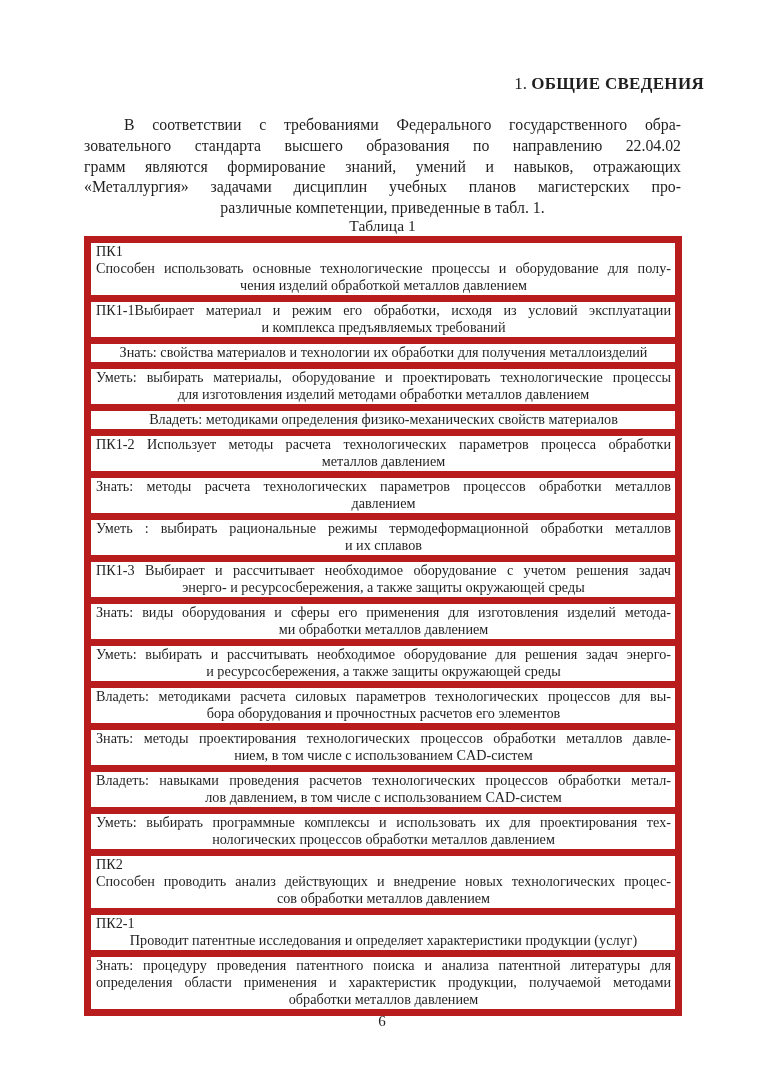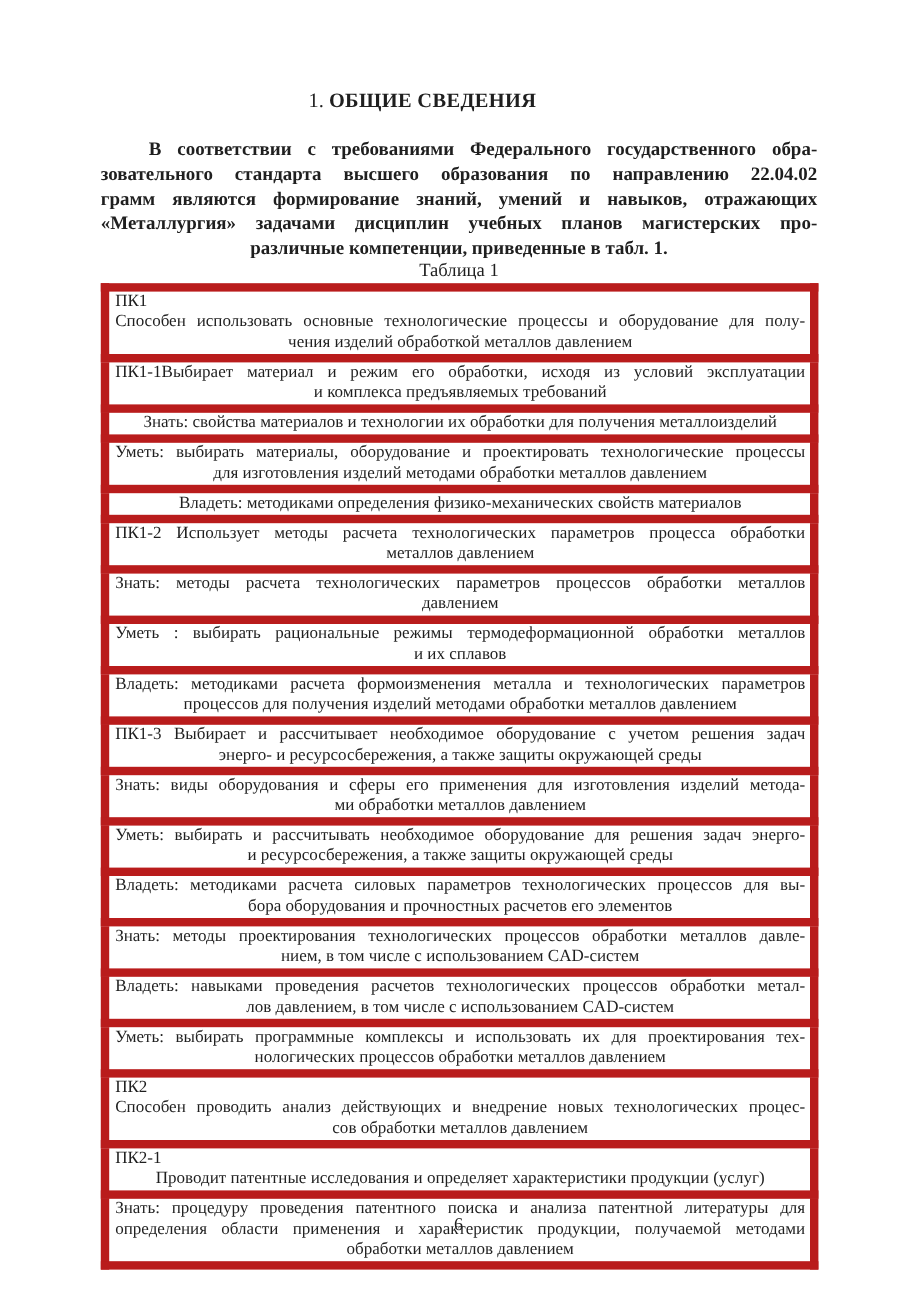--- a/index.html
+++ b/index.html
@@ -18,37 +18,36 @@
   .page {
     position: absolute;
     inset: 0;
     background: #ffffff;
   }
   .heading {
     position: absolute;
     top: 73px;
     left: 0;
     width: 704px;
-    text-align: center;
+    text-align: right;
     font-size: 17px;
     line-height: 21px;
     white-space: nowrap;
   }
   .heading .bold {
     font-weight: bold;
     letter-spacing: 0.3px;
   }
   .paragraph {
     position: absolute;
     top: 115px;
     left: 84px;
     width: 597px;
     font-size: 15.8px;
     line-height: 20.8px;
-    font-weight: bold;
   }
   .paragraph > div:first-child {
     text-indent: 40px;
   }
   
   .jl {
     text-align: justify;
     text-align-last: justify;
   }
   .ll {
@@ -154,26 +153,20 @@
           </td>
   </tr>
         <tr>
     <td class="comp-cell">
             <div class="jl">Уметь : выбирать рациональные режимы термодеформационной обработки металлов</div>
             <div class="ll">и их сплавов</div>
           </td>
   </tr>
         <tr>
     <td class="comp-cell">
-            <div class="jl">Владеть: методиками расчета формоизменения металла и технологических параметров</div>
-            <div class="ll">процессов для получения изделий методами обработки металлов давлением</div>
-          </td>
-  </tr>
-        <tr>
-    <td class="comp-cell">
             <div class="jl">ПК1-3 Выбирает и рассчитывает необходимое оборудование с учетом решения задач</div>
             <div class="ll">энерго- и ресурсосбережения, а также защиты окружающей среды</div>
           </td>
   </tr>
         <tr>
     <td class="comp-cell">
             <div class="jl">Знать: виды оборудования и сферы его применения для изготовления изделий метода-</div>
             <div class="ll">ми обработки металлов давлением</div>
           </td>
   </tr>

